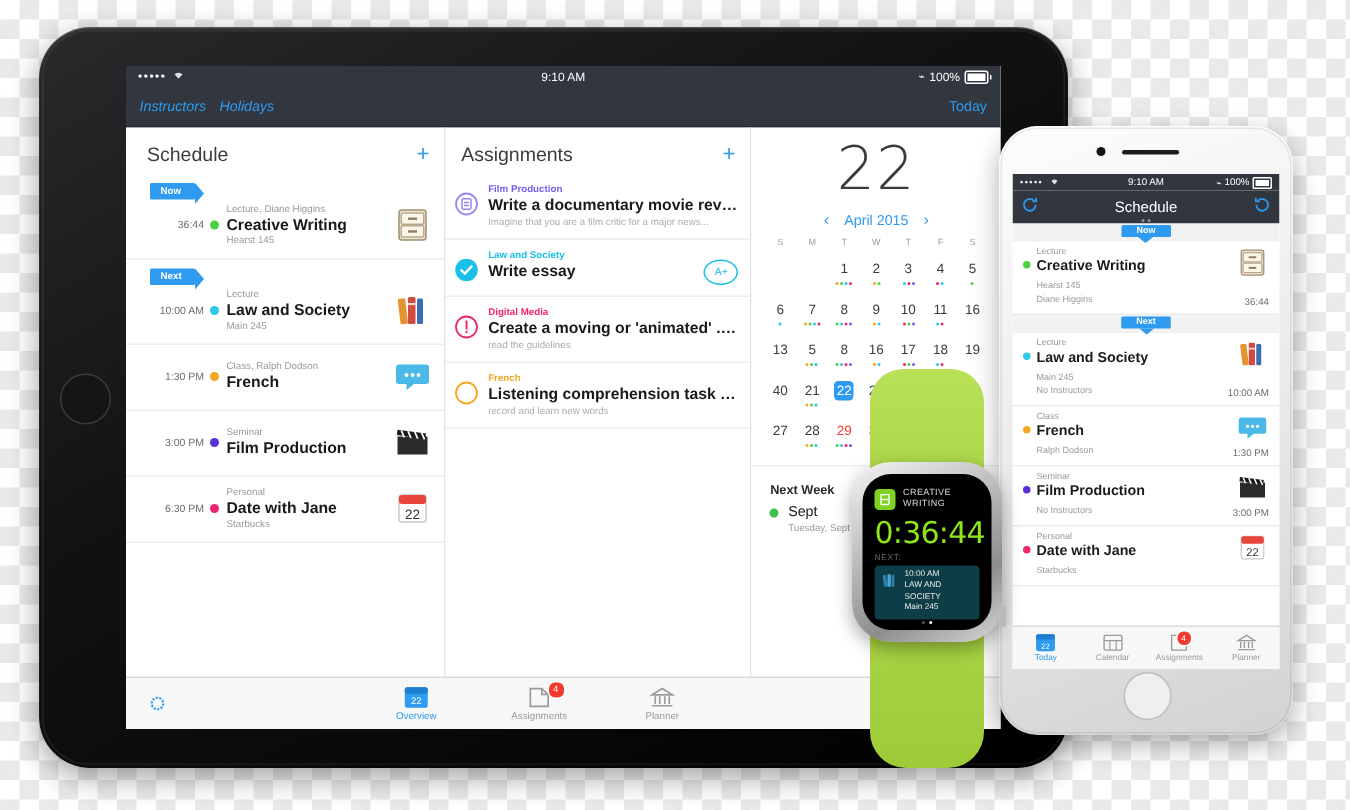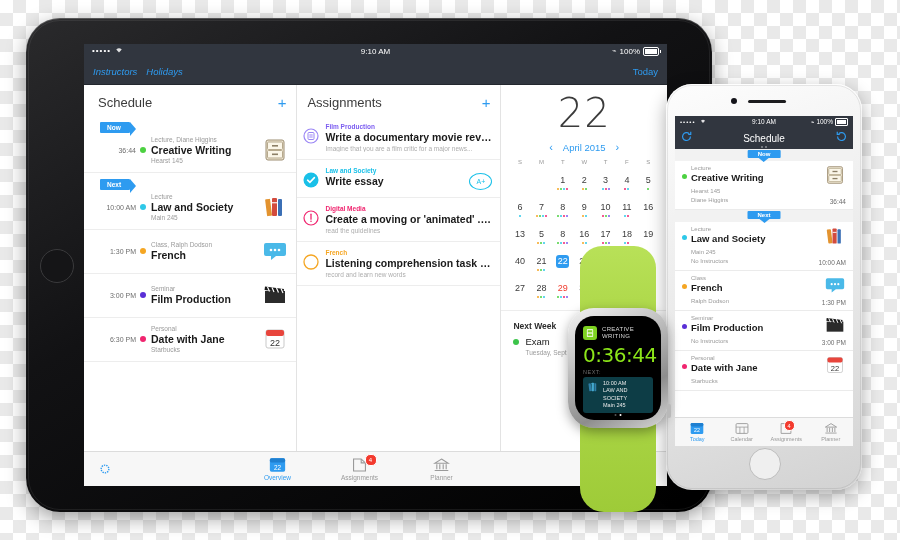--- a/index.html
+++ b/index.html
@@ -582,21 +582,21 @@
                 <div class="cal-cell"><span class="cal-num"></span><span class="cal-dots"></span></div>
                 <div class="cal-cell"><span class="cal-num"></span><span class="cal-dots"></span></div>
                 <div class="cal-cell"><span class="cal-num"></span><span class="cal-dots"></span></div>
               </div>
           </div>
 
           <div class="nextweek">
             <div class="nw-title">Next Week</div>
             <div class="nw-row">
               <span class="nw-dot"></span>
-              <span class="nw-name">Exam</span>
+              <span class="nw-name">Sept</span>
             </div>
             <div class="nw-sub">Tuesday, Sept</div>
           </div>
         </div>
       </div>
 
       <div class="ipad-tabs">
         <span class="gear">
           <svg width="14" height="14" viewBox="0 0 16 16">
               <circle cx="8" cy="8" r="4.4" fill="none" stroke="#2e9bf0" stroke-width="1.6" stroke-dasharray="1.6 1.1"></circle>

